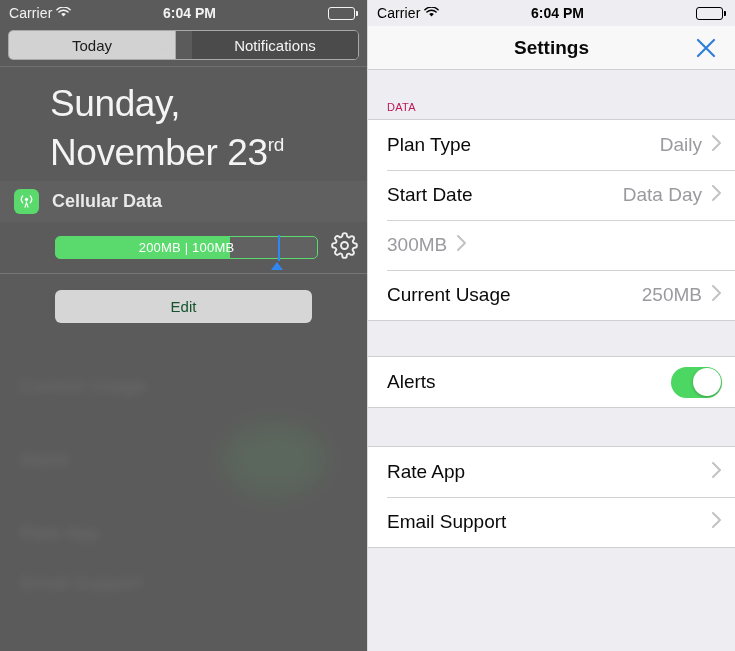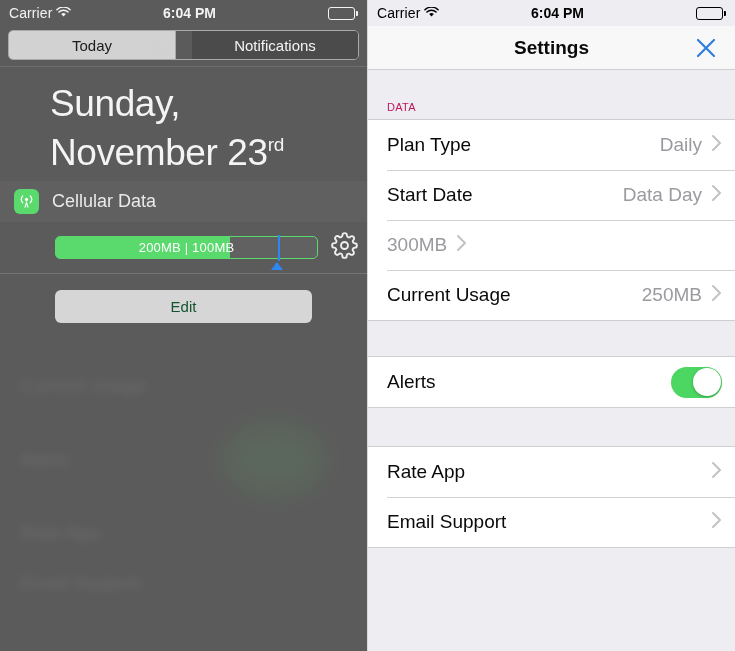--- a/index.html
+++ b/index.html
@@ -78,21 +78,21 @@
   .widget-head {
     display: flex; align-items: center; gap: 13px;
     padding: 8px 0 8px 14px;
     background: rgba(255,255,255,0.035);
   }
   .app-icon {
     width: 25px; height: 25px; border-radius: 6px;
     background: #5ada6d; display: flex; align-items: center;
     justify-content: center; flex-shrink: 0;
   }
-  .widget-title { font-size: 18px; color: #e9e9e9; font-weight: 400; }
+  .widget-title { font-size: 18px; color: #e9e9e9; font-weight: 700; }
 
   .bar-row {
     display: flex; align-items: center;
     padding: 10px 0 10px 0; position: relative;
   }
   .bar-outer {
     position: relative; margin-left: 55px;
     width: 263px; height: 23px;
     border: 1.5px solid #5ada6d; border-radius: 5px;
     background: rgba(255,255,255,0.04); overflow: visible;

